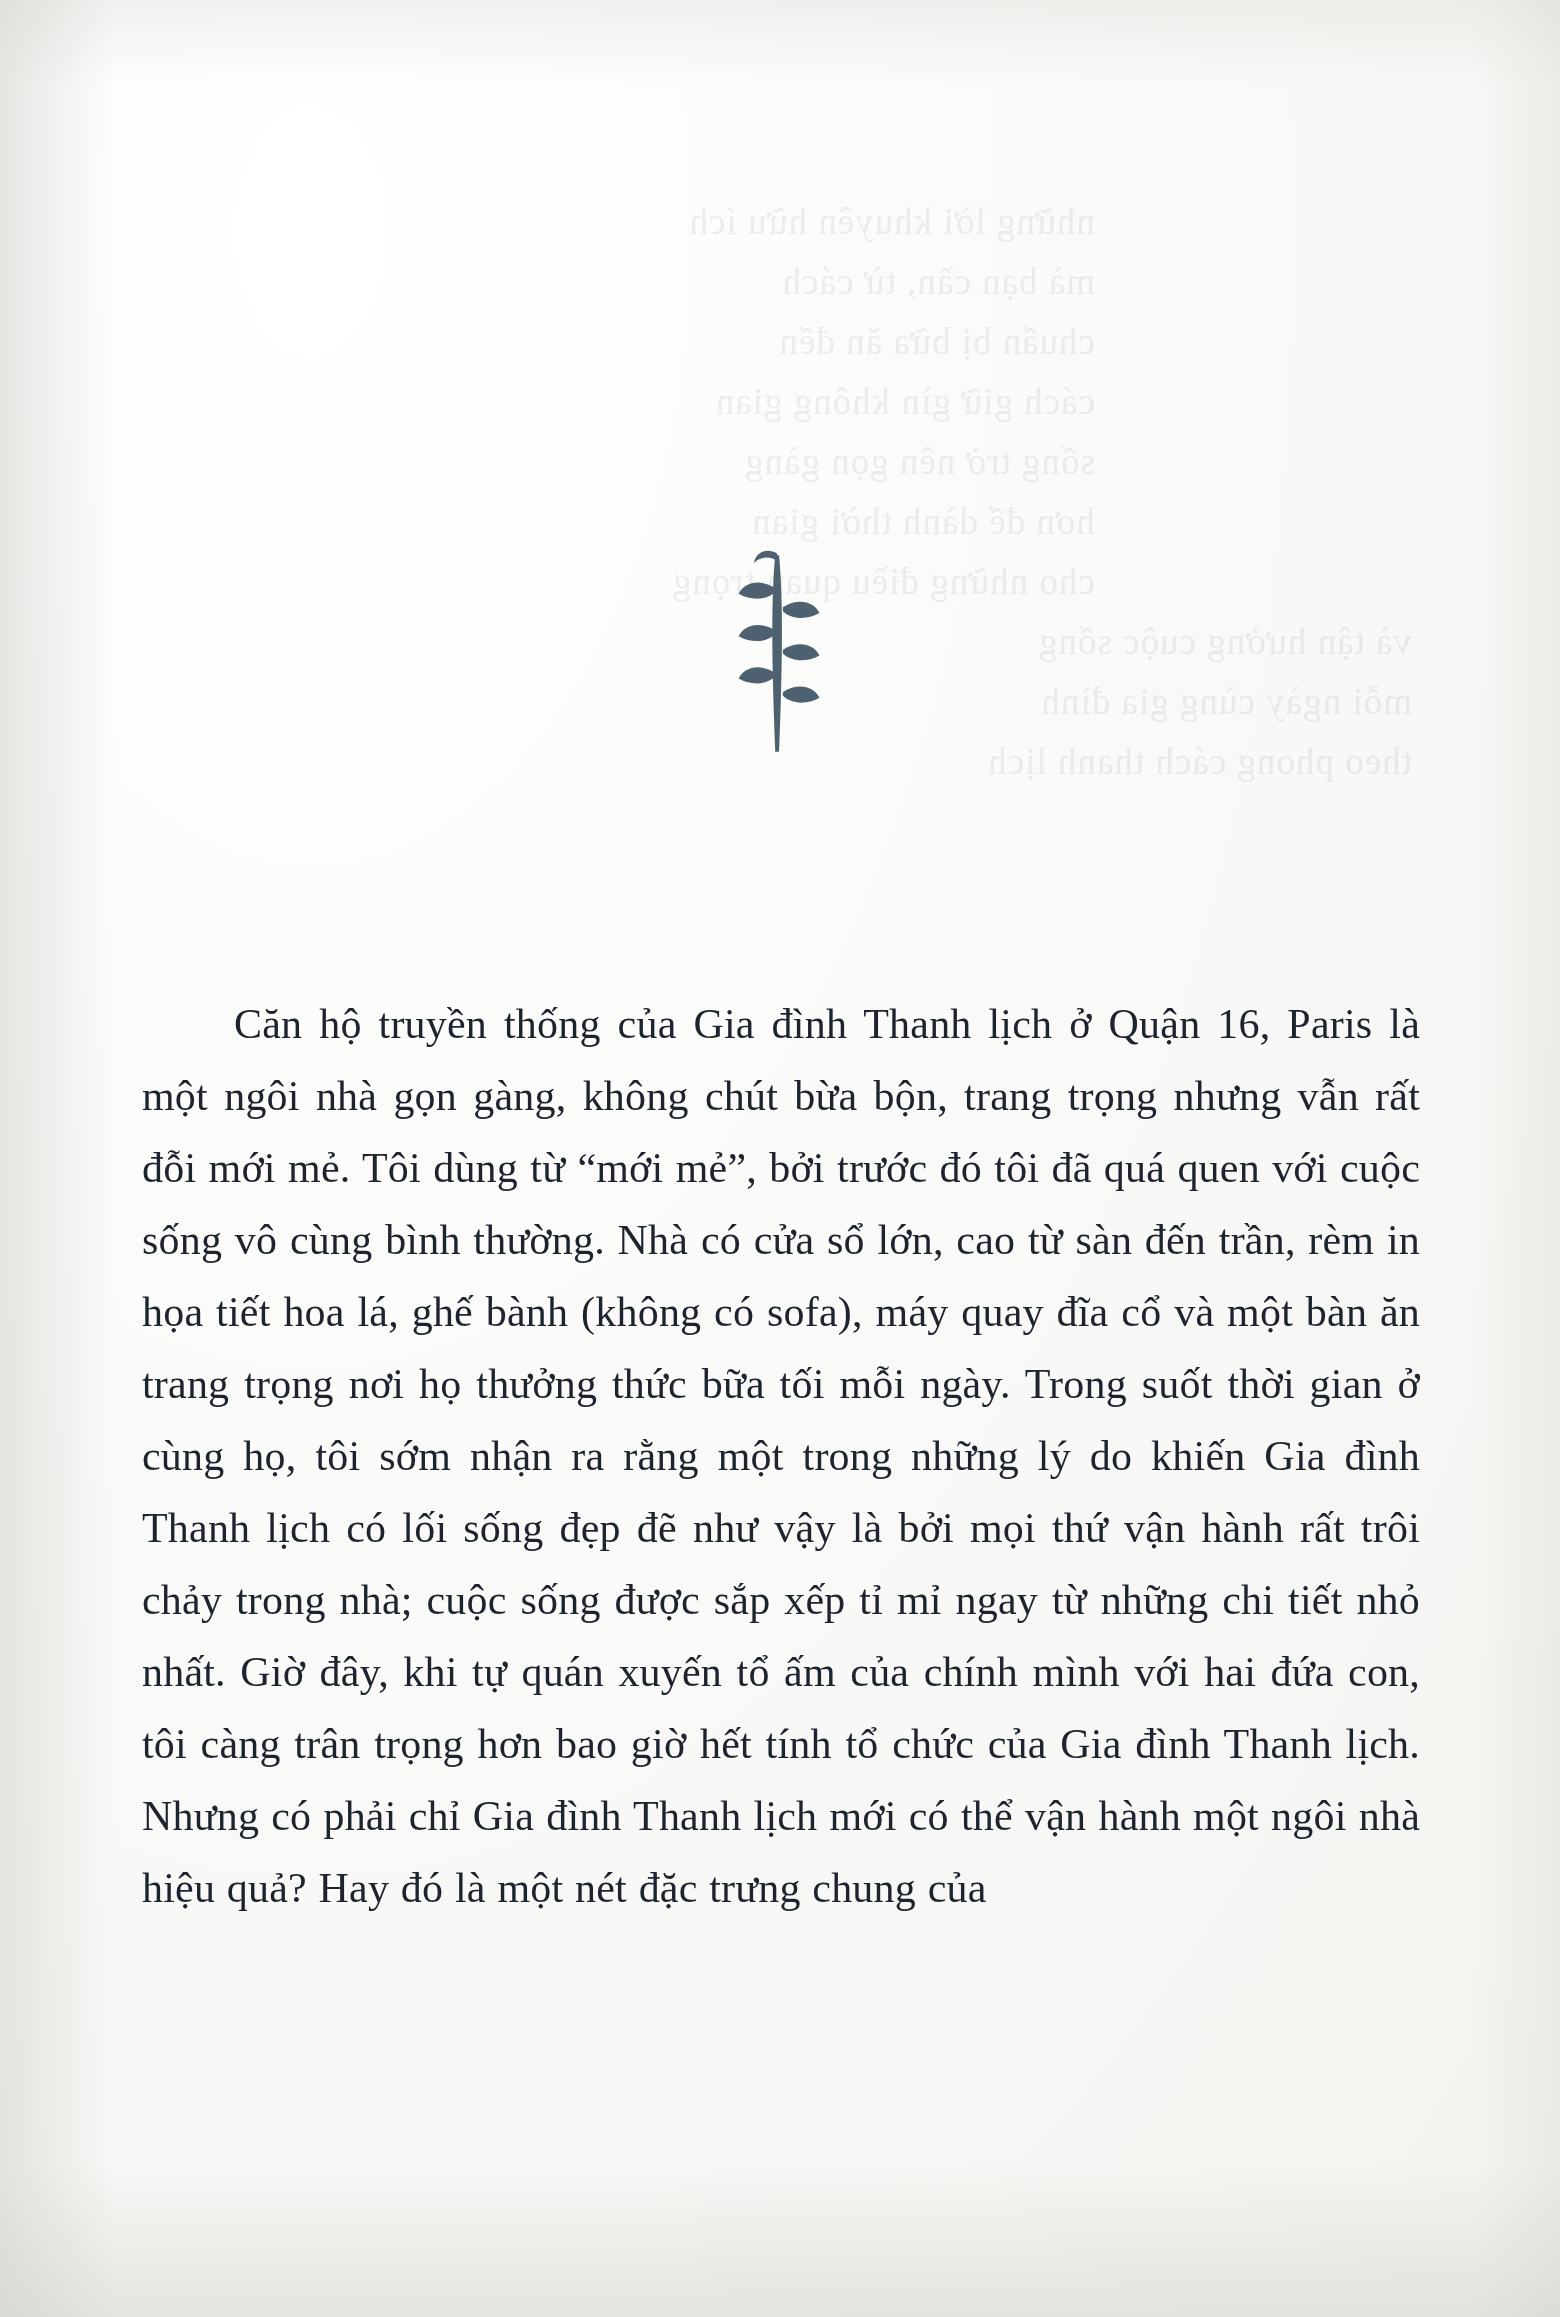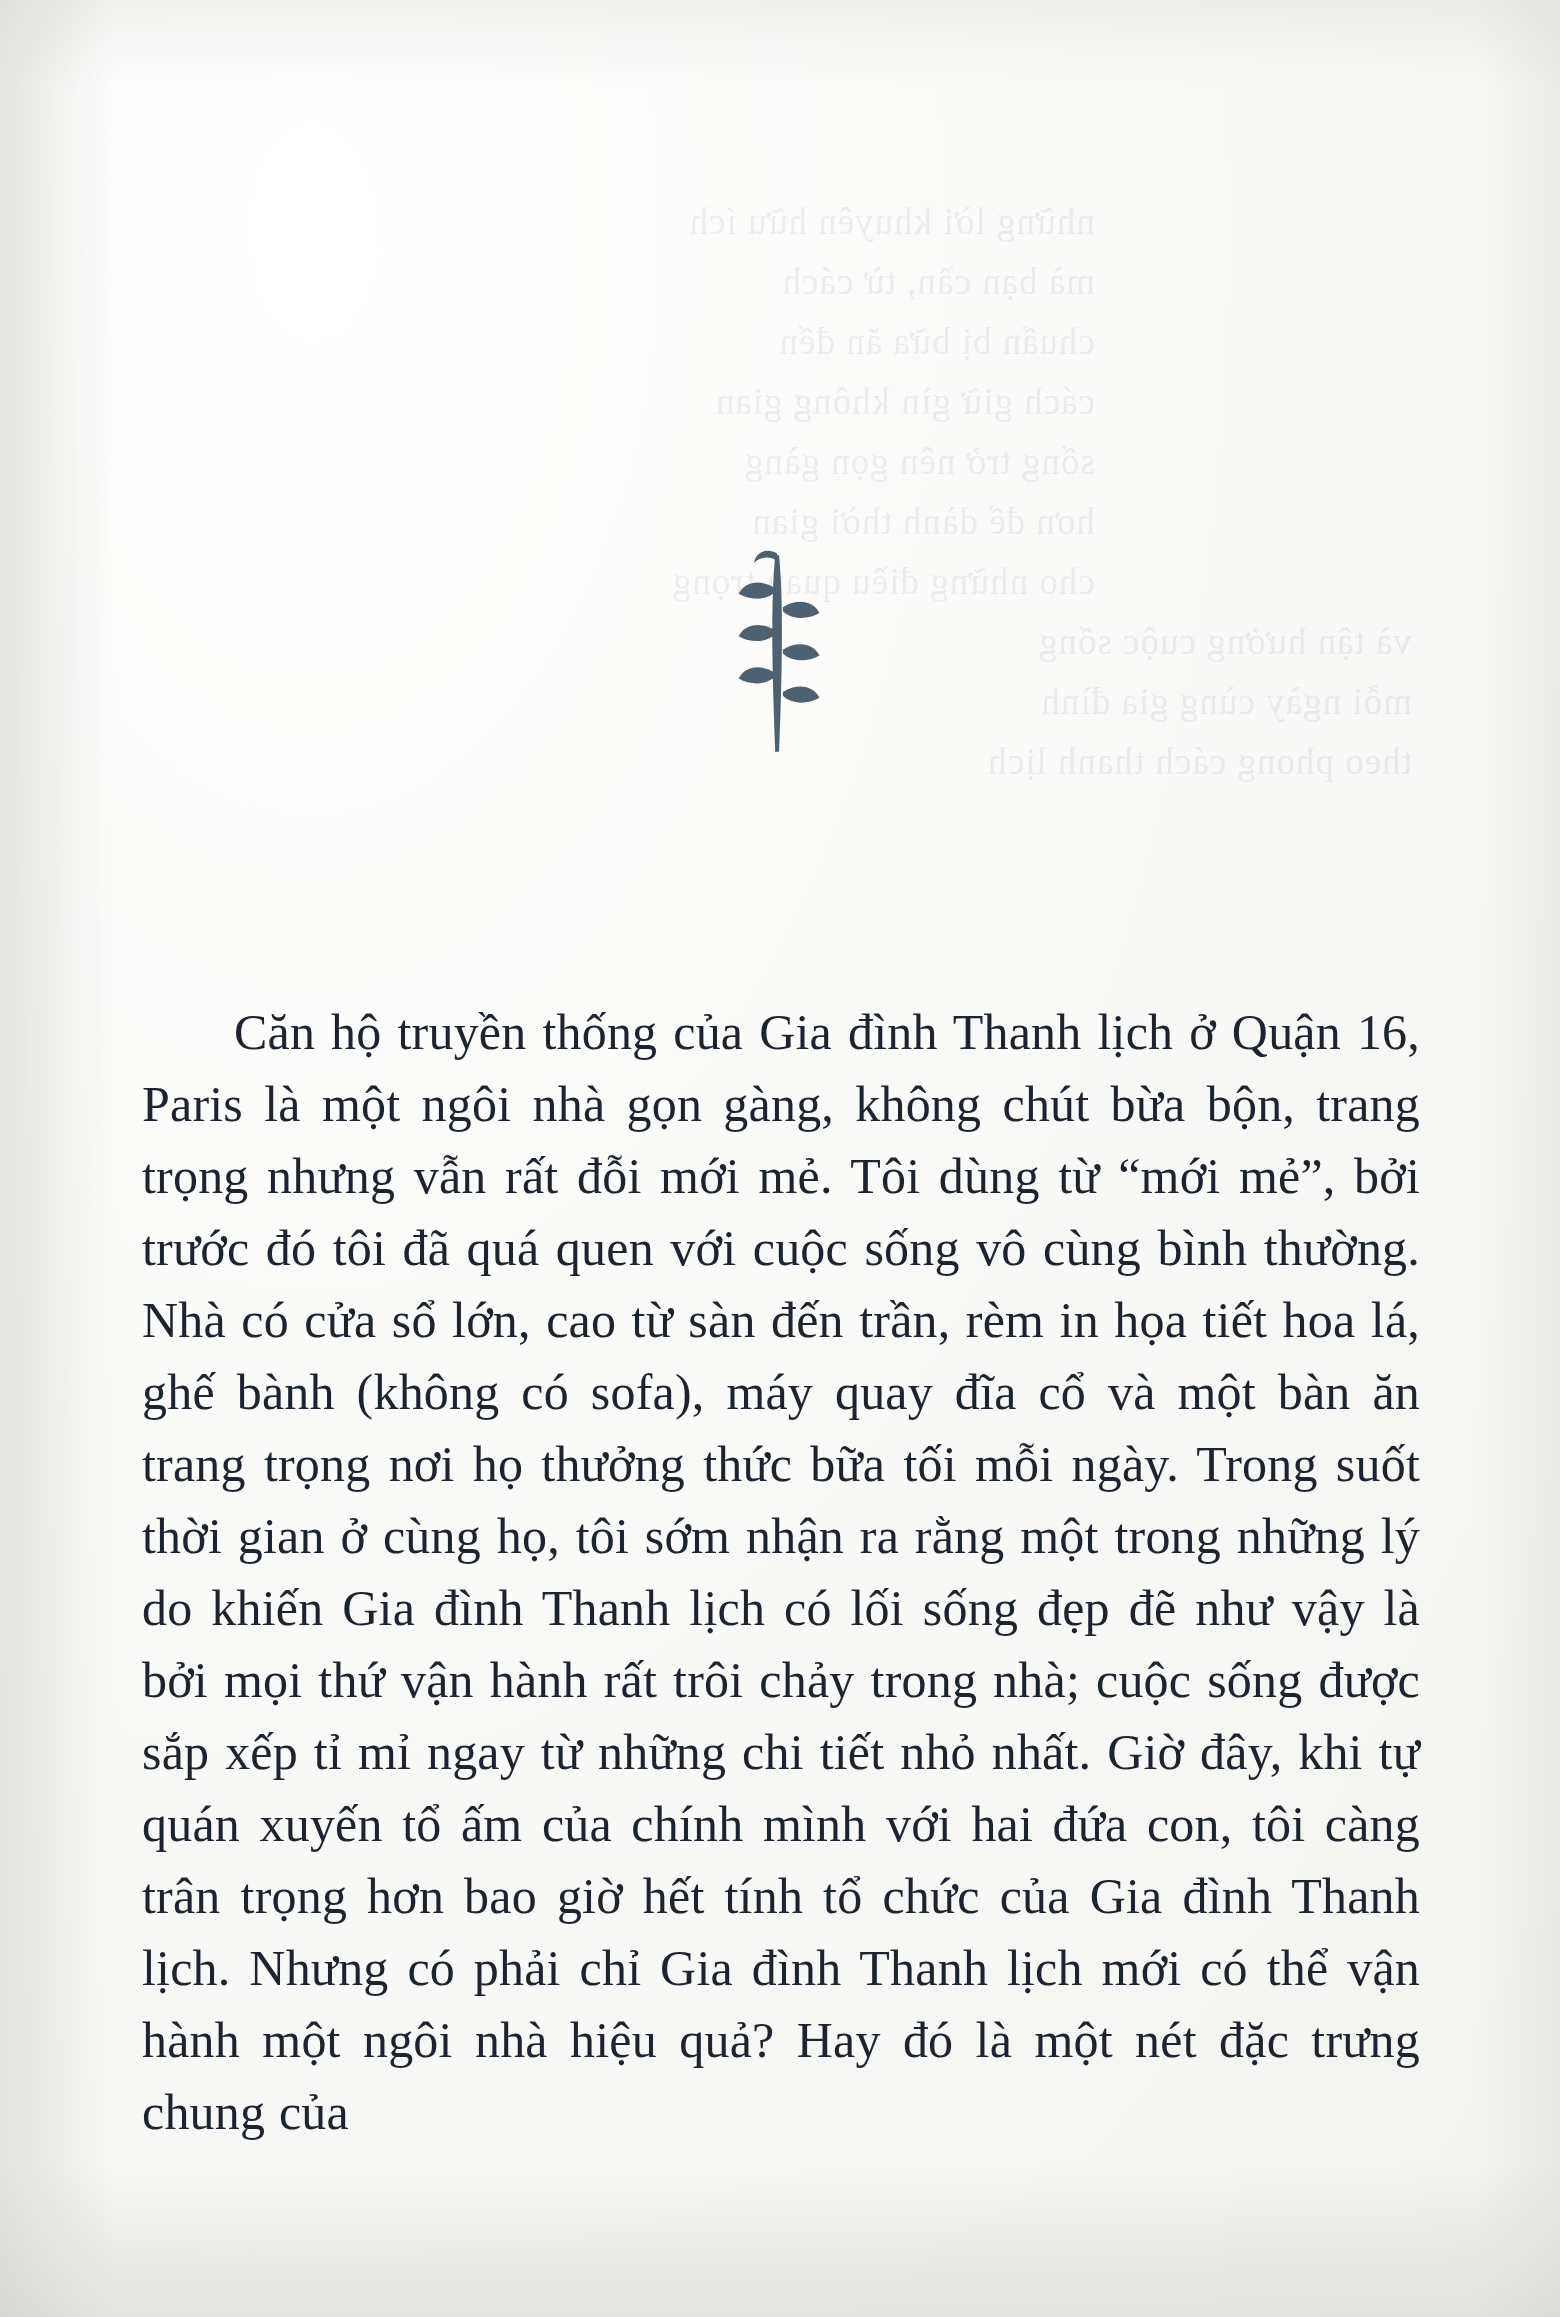--- a/index.html
+++ b/index.html
@@ -82,21 +82,21 @@
     justify-content: center;
   }
   .ornament svg { display: block; }
 
   .body-text {
     position: absolute;
     left: 142px;
     top: 946px;
     width: 1278px;
     font-family: "Liberation Serif", serif;
-    font-size: 50px;
+    font-size: 42px;
     line-height: 72px;
     color: #1d2430;
     text-align: justify;
     text-indent: 92px;
     letter-spacing: 0.2px;
     word-spacing: 1px;
   }
 </style>
 </head>
 <body>

